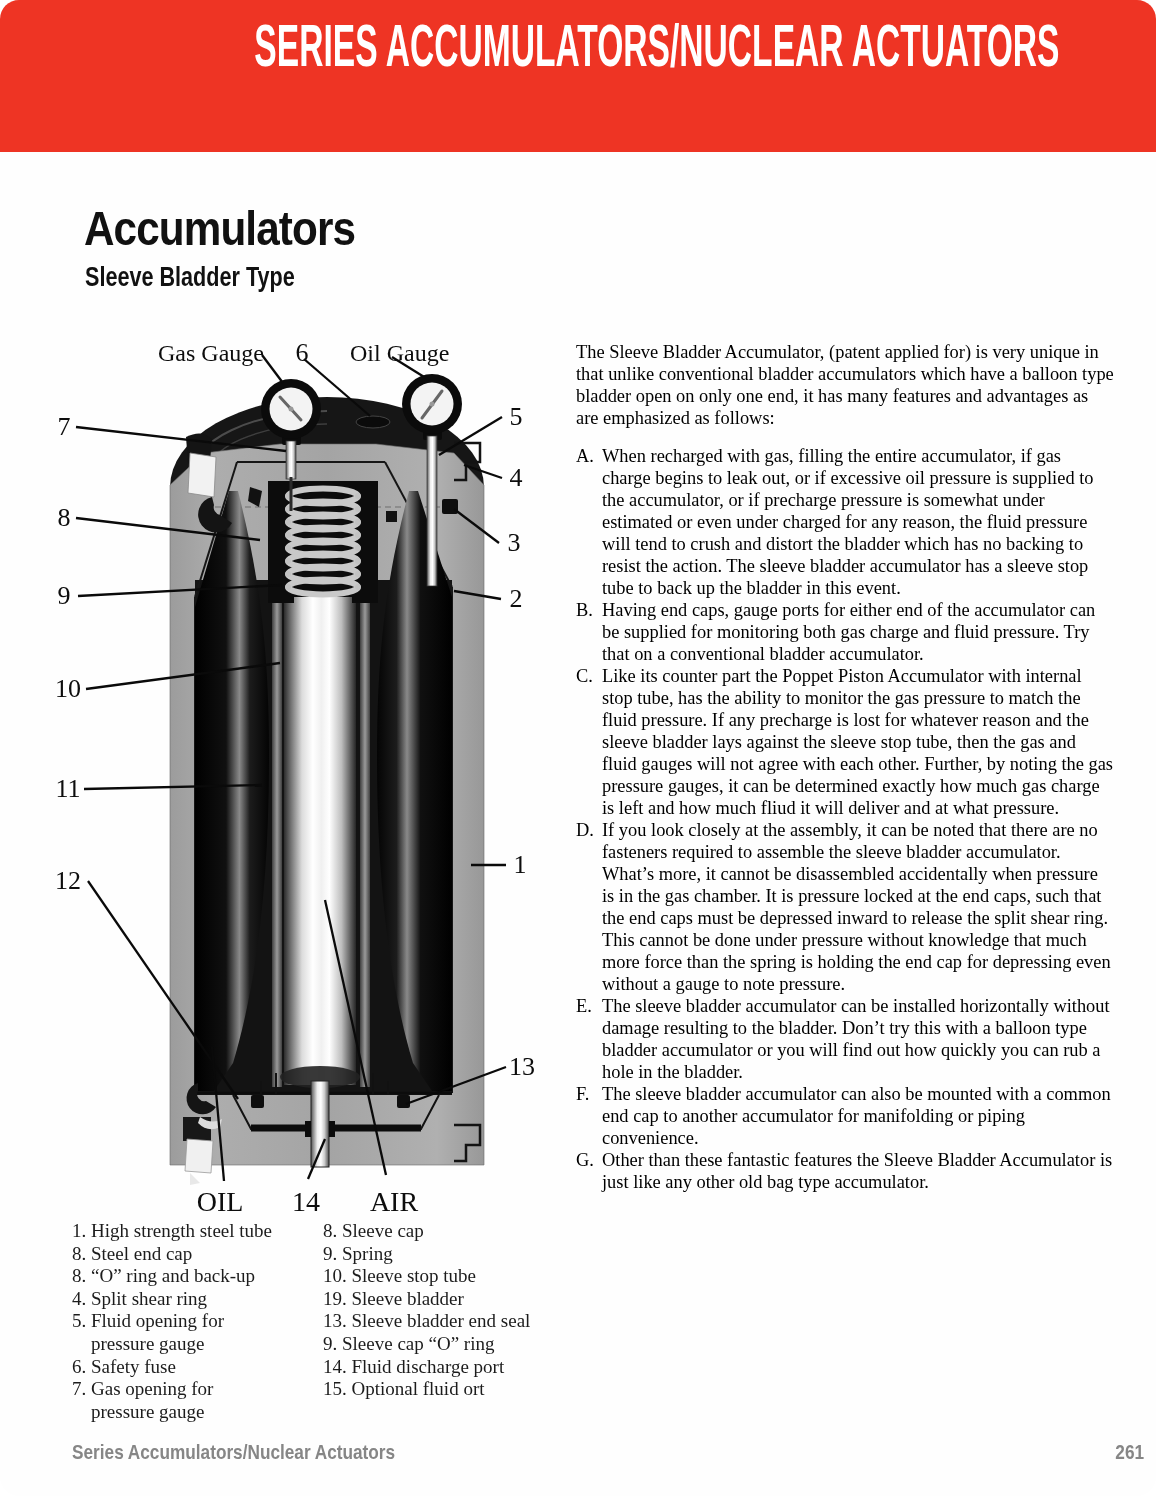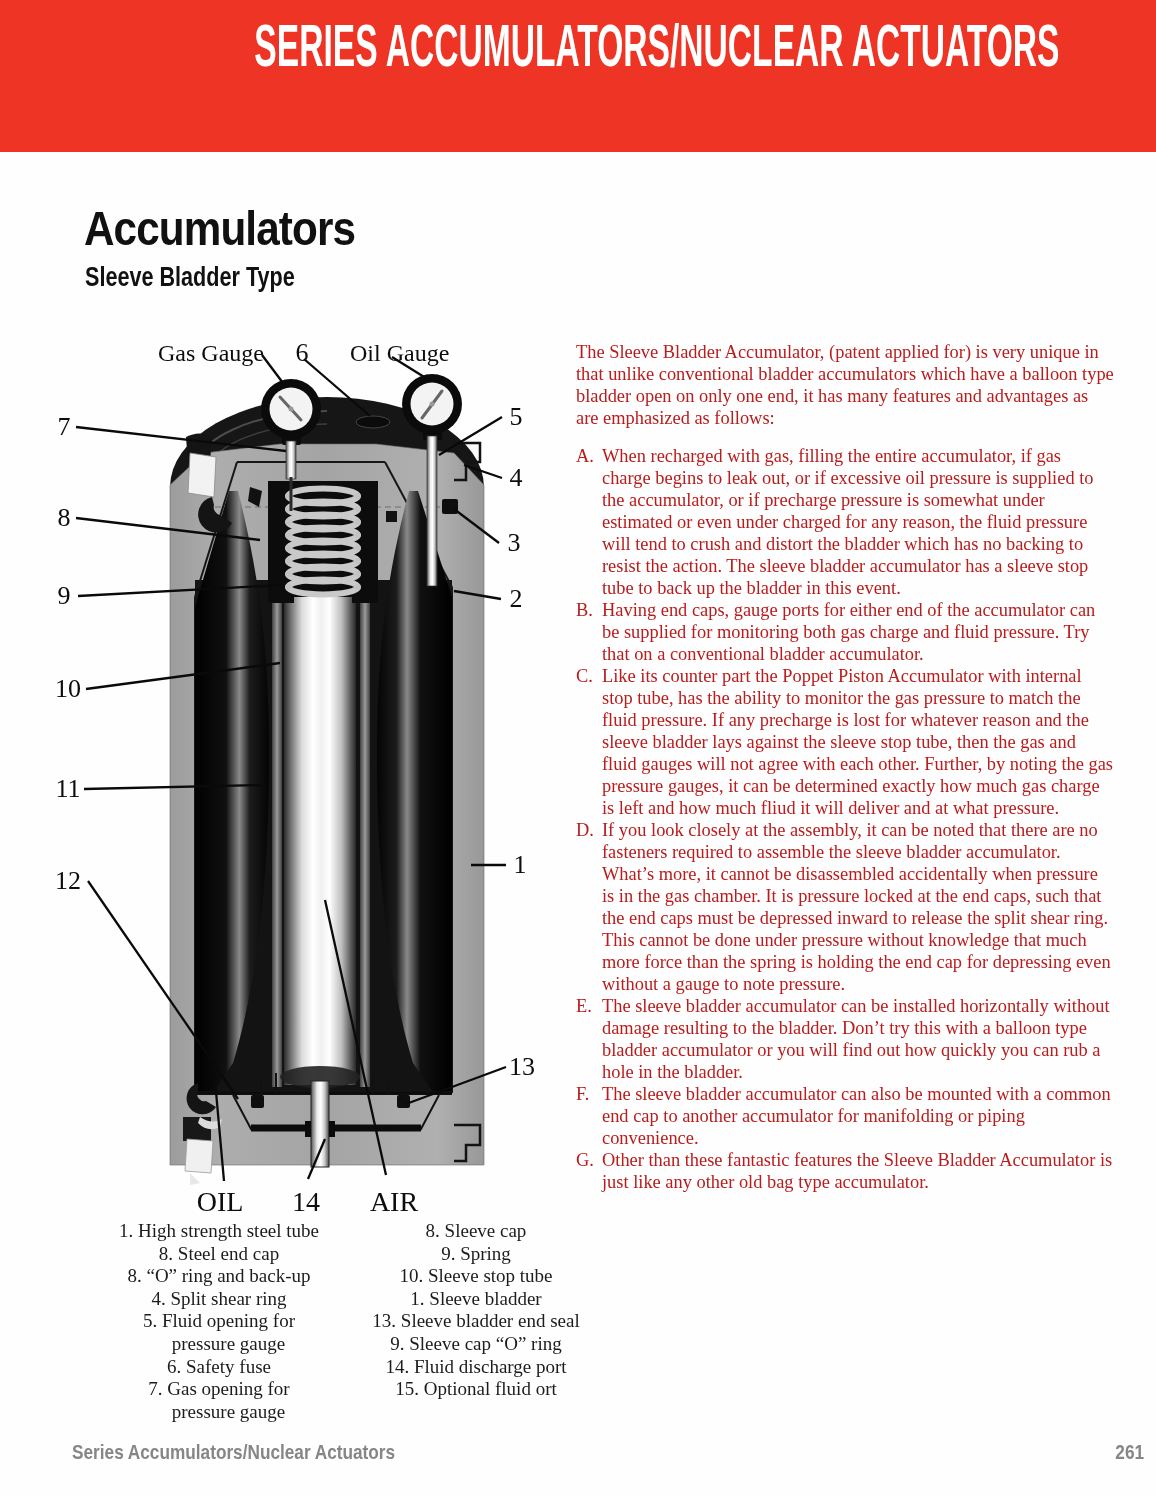--- a/index.html
+++ b/index.html
@@ -1,19 +1,19 @@
 <!DOCTYPE html>
 <html><head>
 <meta charset="utf-8">
 <style>
   * { margin:0; padding:0; box-sizing:border-box; }
   html,body { background:#ffffff; }
   .page {
     position:relative; width:1156px; height:1496px; background:#fefefe;
-    font-family:"Liberation Serif", serif; color:#1c1c1c; overflow:hidden;
+    font-family:"Liberation Serif", serif; color:#1c1c1c; overflow:hidden;border-radius:19px;
   }
   
   .banner { position:absolute; left:0; top:0; width:1156px; height:152px; background:#ee3424; }
   .banner-text {
     position:absolute; left:0; top:16px; width:100%; text-align:center;
     font-family:"Liberation Sans", sans-serif; font-weight:bold; font-size:60px; line-height:60px;
     color:#ffffff; transform:scaleX(0.56); transform-origin:center; letter-spacing:0px; white-space:nowrap;
   }
   
   .title {
@@ -25,27 +25,27 @@
     position:absolute; left:85px; top:262px;
     font-family:"Liberation Sans", sans-serif; font-weight:bold; font-size:27px; line-height:30px;
     color:#111; transform:scaleX(0.80); transform-origin:left; white-space:nowrap;
   }
   
   .diagram { position:absolute; left:40px; top:325px; width:520px; height:900px; }
   .diagram svg text { font-family:"Liberation Serif", serif; fill:#0d0d0d; }
   
   .text-col {
     position:absolute; left:576px; top:341px; width:538px;
-    font-size:18.4px; line-height:22px; color:#b91c1c; text-align:left;
+    font-size:18.4px; line-height:22px; color:#000000; text-align:left;
   }
   .intro { margin-bottom:16px; }
   .lettered-item { display:grid; grid-template-columns:26px 1fr; }
   .lettered-item .letter { }
   
-  .parts { position:absolute; left:100px; top:1220px; display:flex; font-size:19px; line-height:22.6px;text-align:center; }
+  .parts { position:absolute; left:72px; top:1220px; display:flex; font-size:19px; line-height:22.6px; }
   .parts ul { list-style:none; }
   .parts-col1 { width:238px; }
   .parts-col2 { width:250px;margin-left:13px; }
   .parts li { white-space:pre-line; }
   
   .footer {
     position:absolute; left:72px; top:1440px; width:1072px;
     display:flex; justify-content:space-between; align-items:baseline;
     font-family:"Liberation Sans", sans-serif; font-weight:bold; font-size:21px; color:#868686;
   }
@@ -308,21 +308,21 @@
       <li>5. Fluid opening for
 &nbsp;&nbsp;&nbsp;&nbsp;pressure gauge</li>
       <li>6. Safety fuse</li>
       <li>7. Gas opening for
 &nbsp;&nbsp;&nbsp;&nbsp;pressure gauge</li>
     </ul>
     <ul class="parts-col2">
       <li>8. Sleeve cap</li>
       <li>9. Spring</li>
       <li>10. Sleeve stop tube</li>
-      <li>1. Sleeve bladder</li>
+      <li>19. Sleeve bladder</li>
       <li>13. Sleeve bladder end seal</li>
       <li>9. Sleeve cap “O” ring</li>
       <li>14. Fluid discharge port</li>
       <li>15. Optional fluid ort</li>
     </ul>
   </section>
 
   <footer class="footer">
     <span class="footer-left">Series Accumulators/Nuclear Actuators</span>
     <span class="footer-right">261</span>

